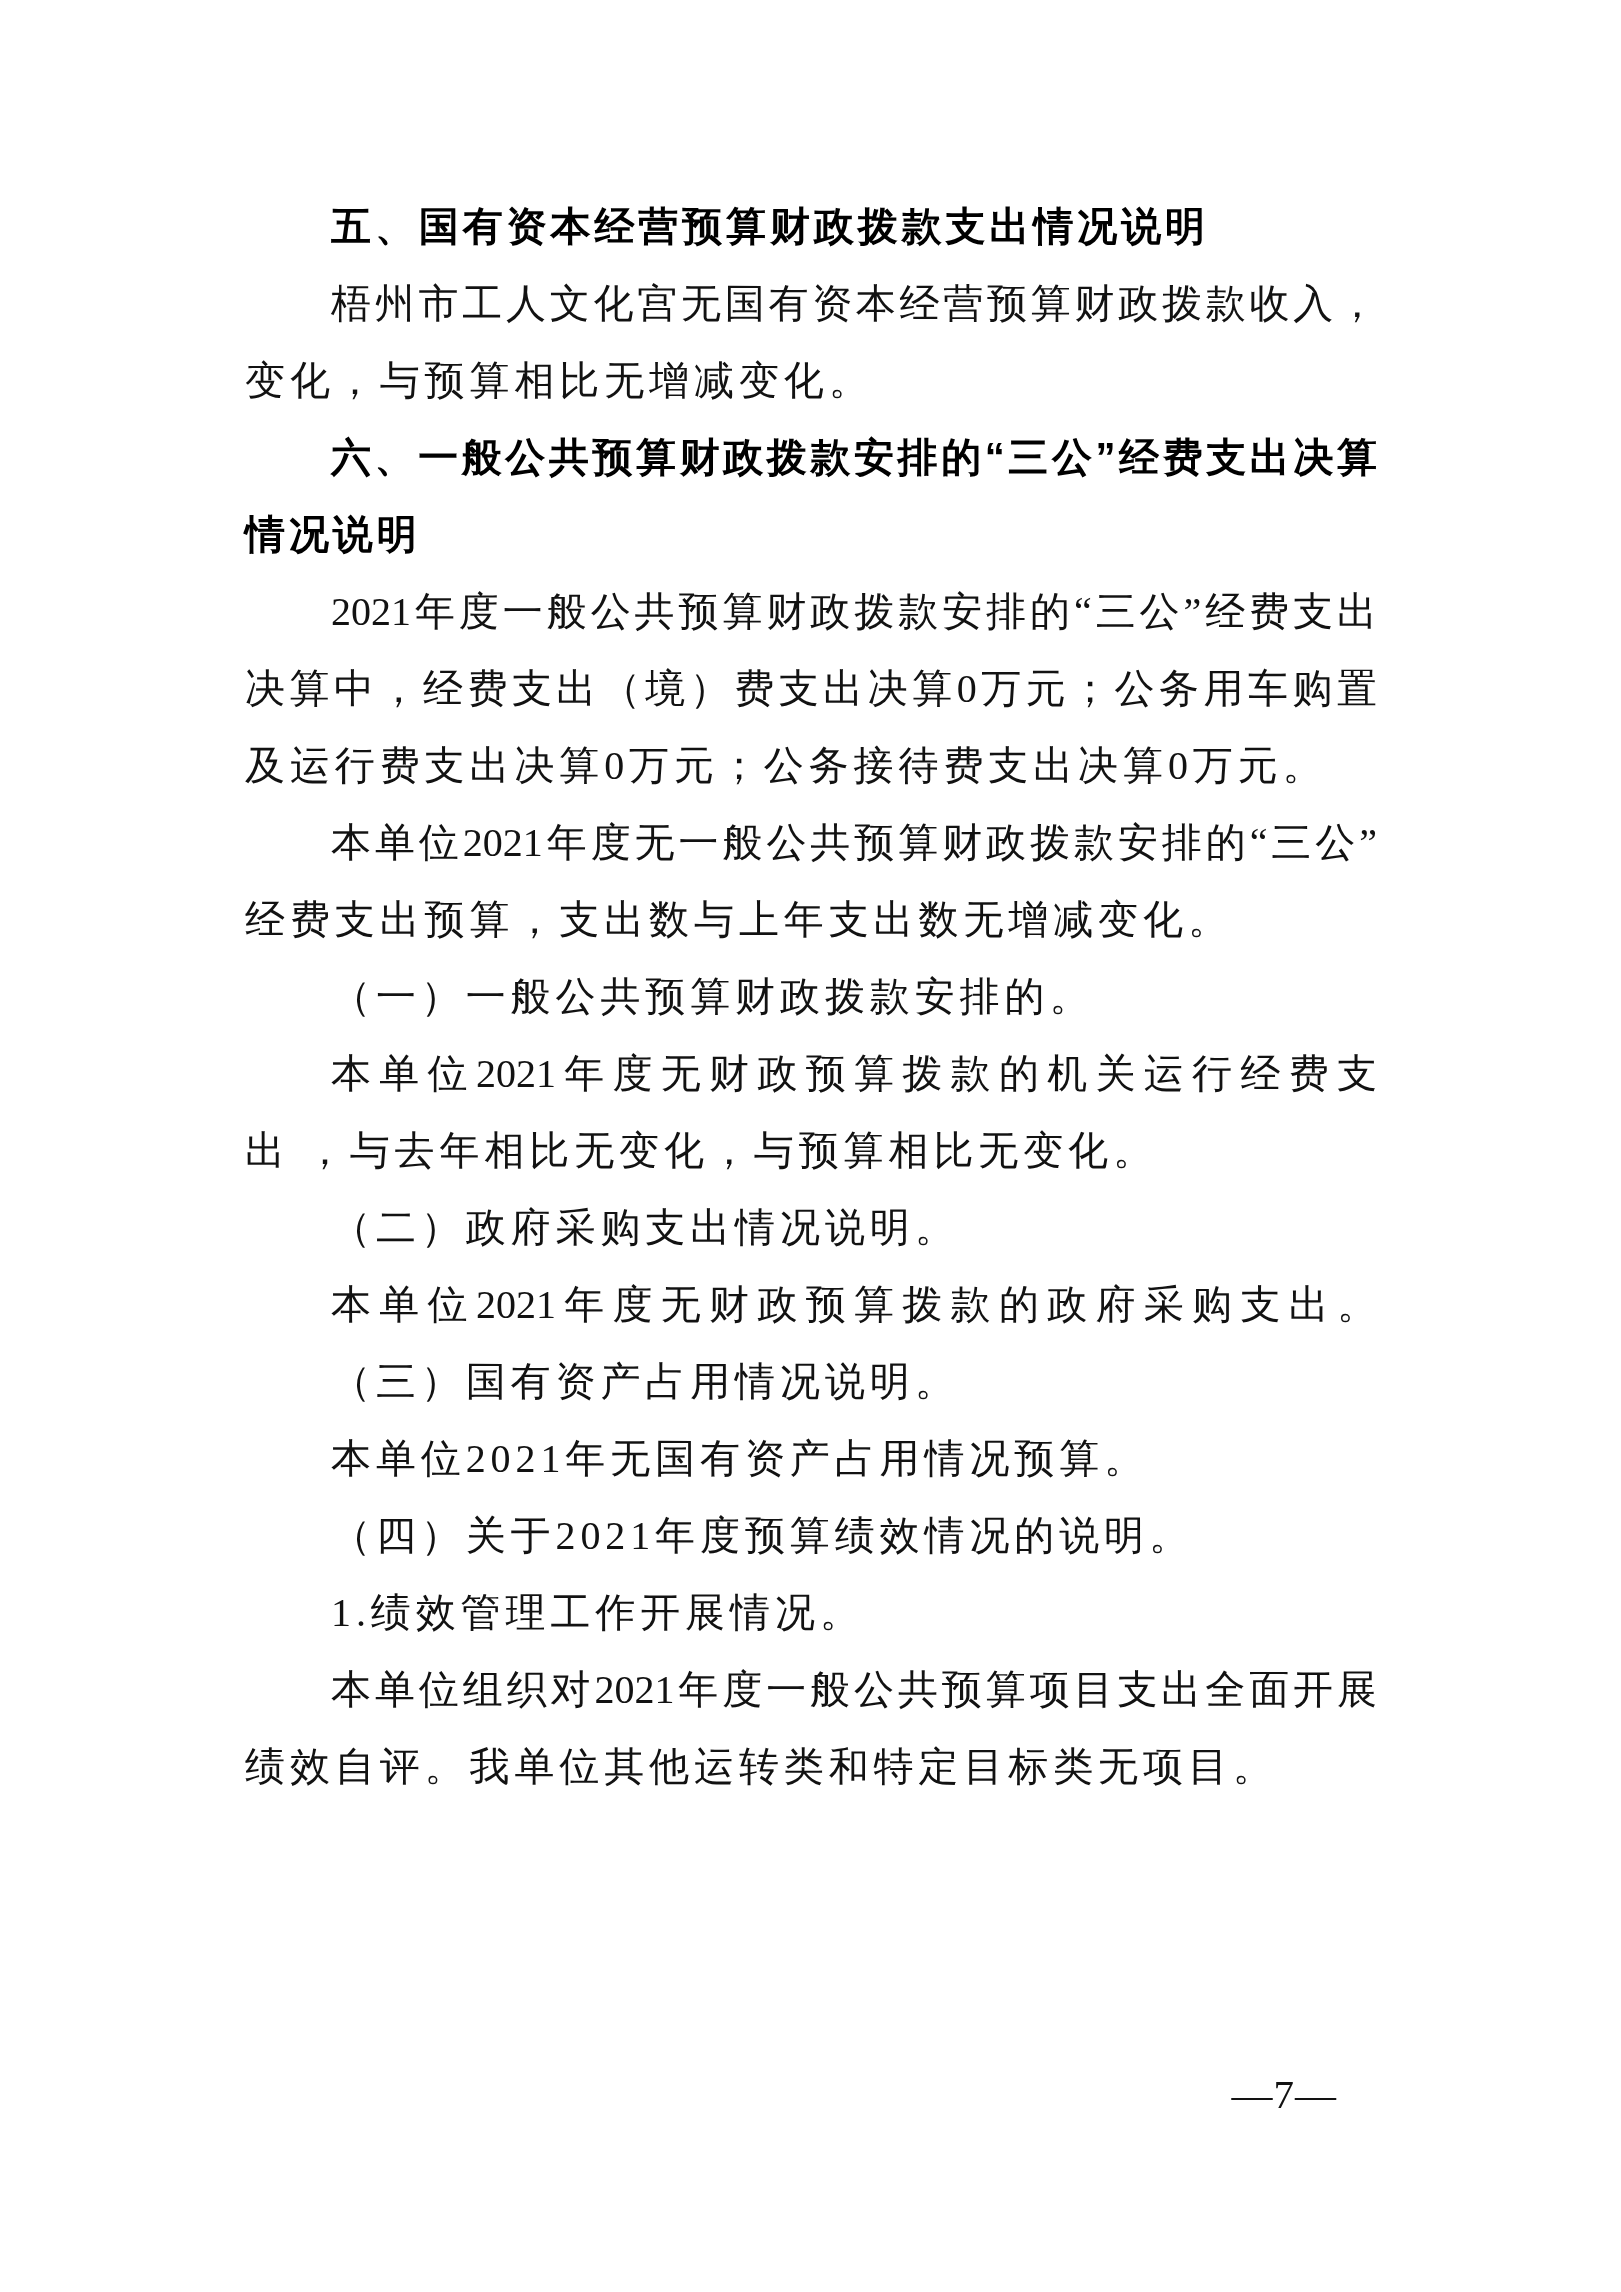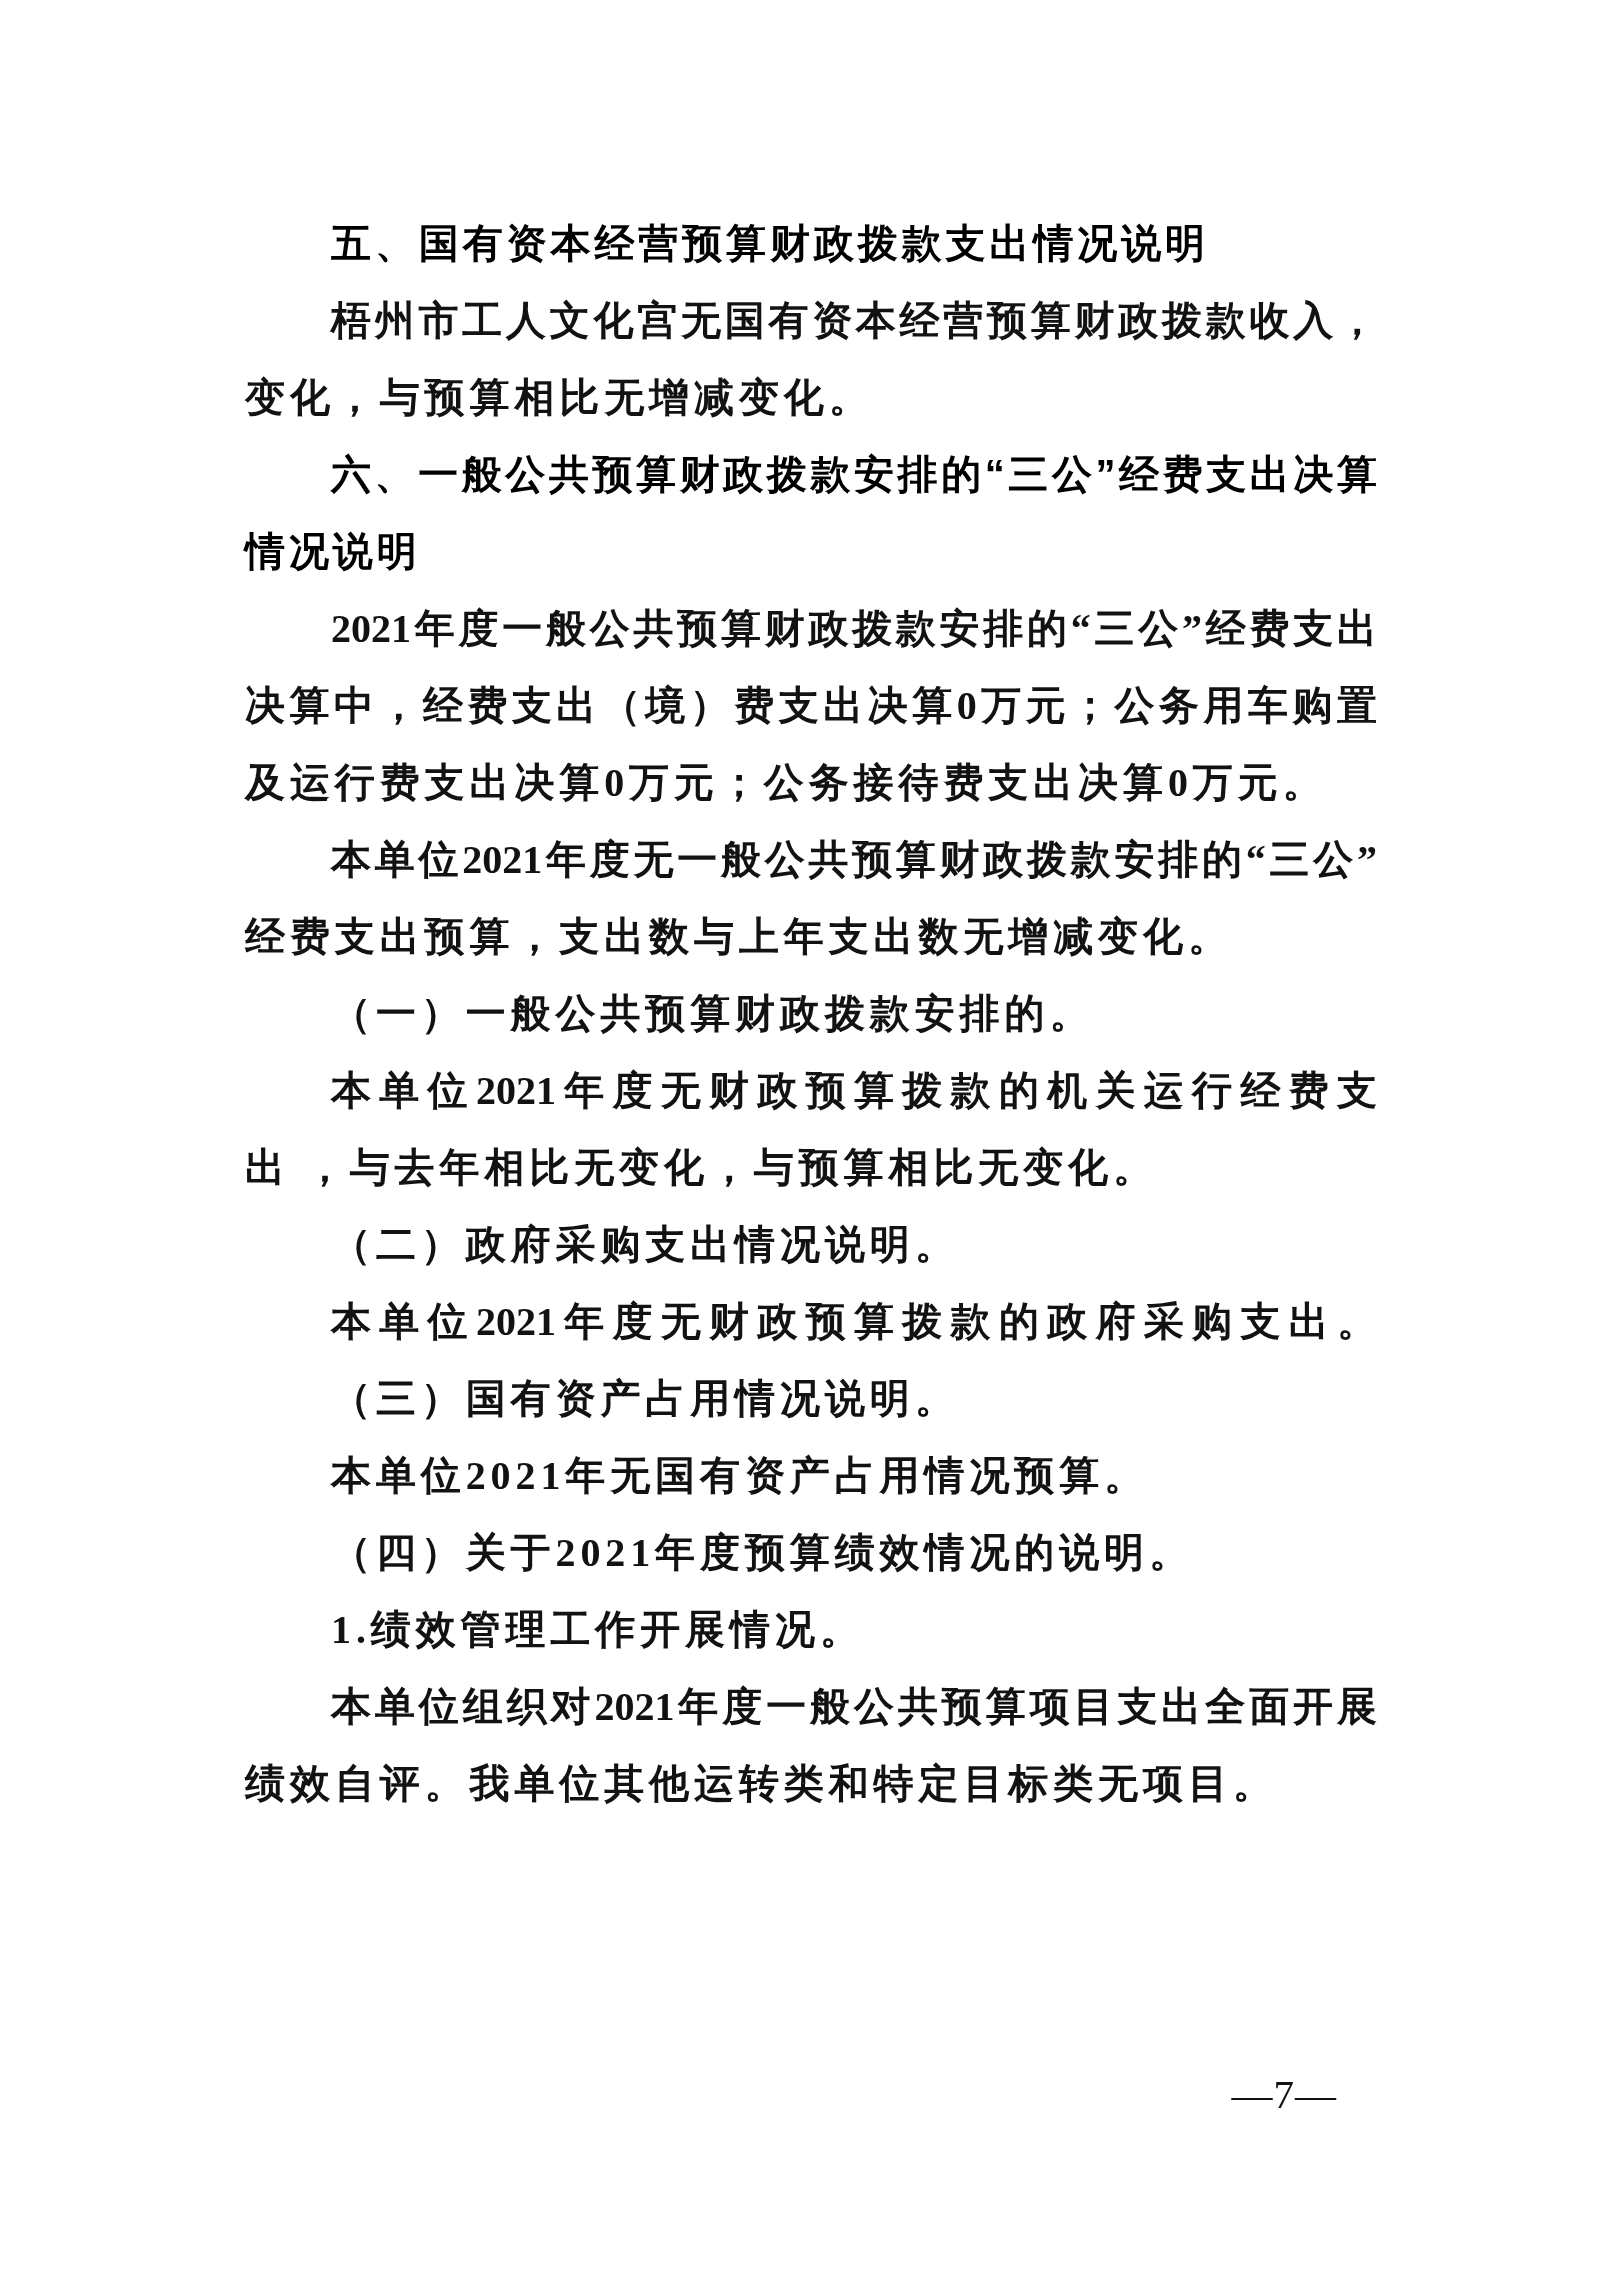--- a/index.html
+++ b/index.html
@@ -10,34 +10,34 @@
   .sheet {
     position: relative;
     width: 1621px;
     height: 2293px;
     background: #ffffff;
     overflow: hidden;
   }
   .content {
     position: absolute;
     left: 245px;
-    top: 205px;
+    top: 188px;
     width: 1132px;
   }
   .line {
     height: 77px;
     line-height: 77px;
     font-size: 40px;
     color: #121212;
     white-space: normal;
     overflow: visible;
   }
   .body-line {
     font-family: "Liberation Serif", "DejaVu Serif", serif;
-    font-weight: 700;
+    font-weight: 400;
   }
   .heading-line {
     font-family: "Liberation Sans", "DejaVu Sans", sans-serif;
     font-weight: 700;
     color: #000000;
   }
   .indent {
     text-indent: 86px;
   }
   .fill {

